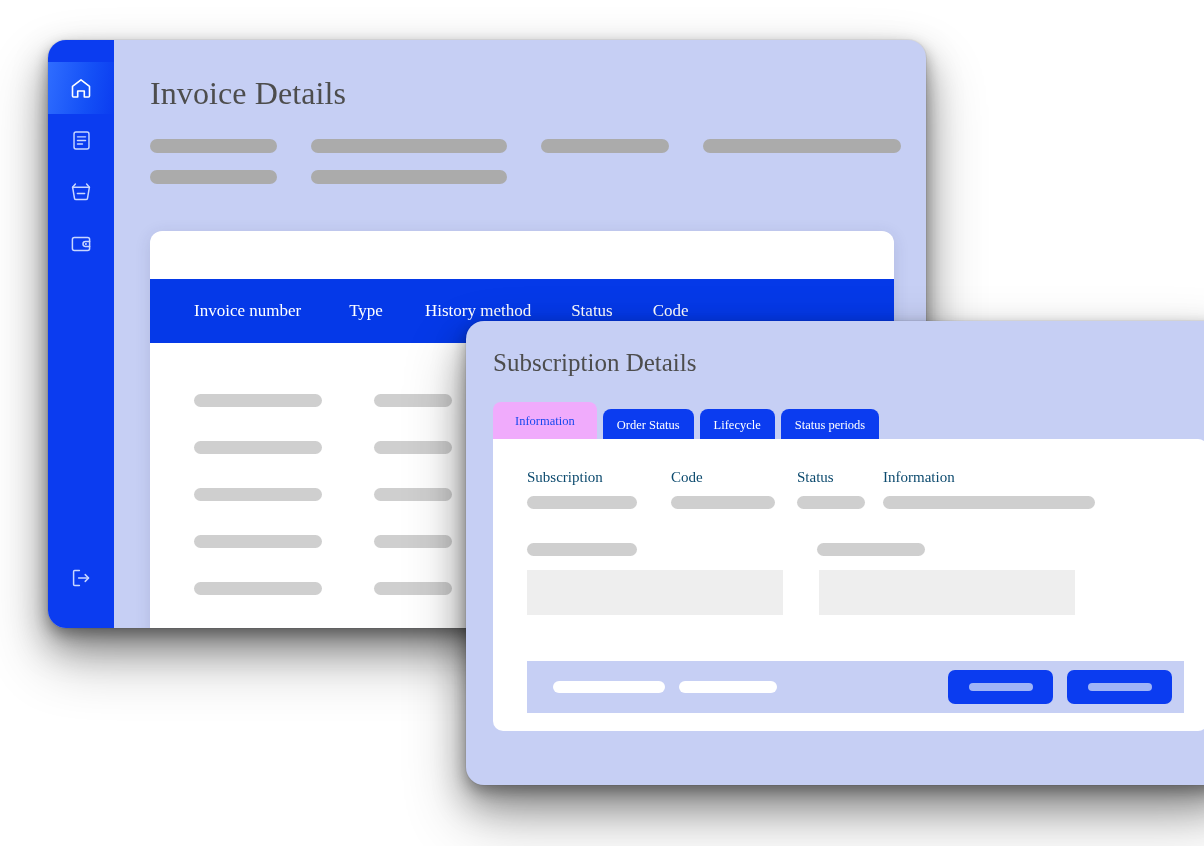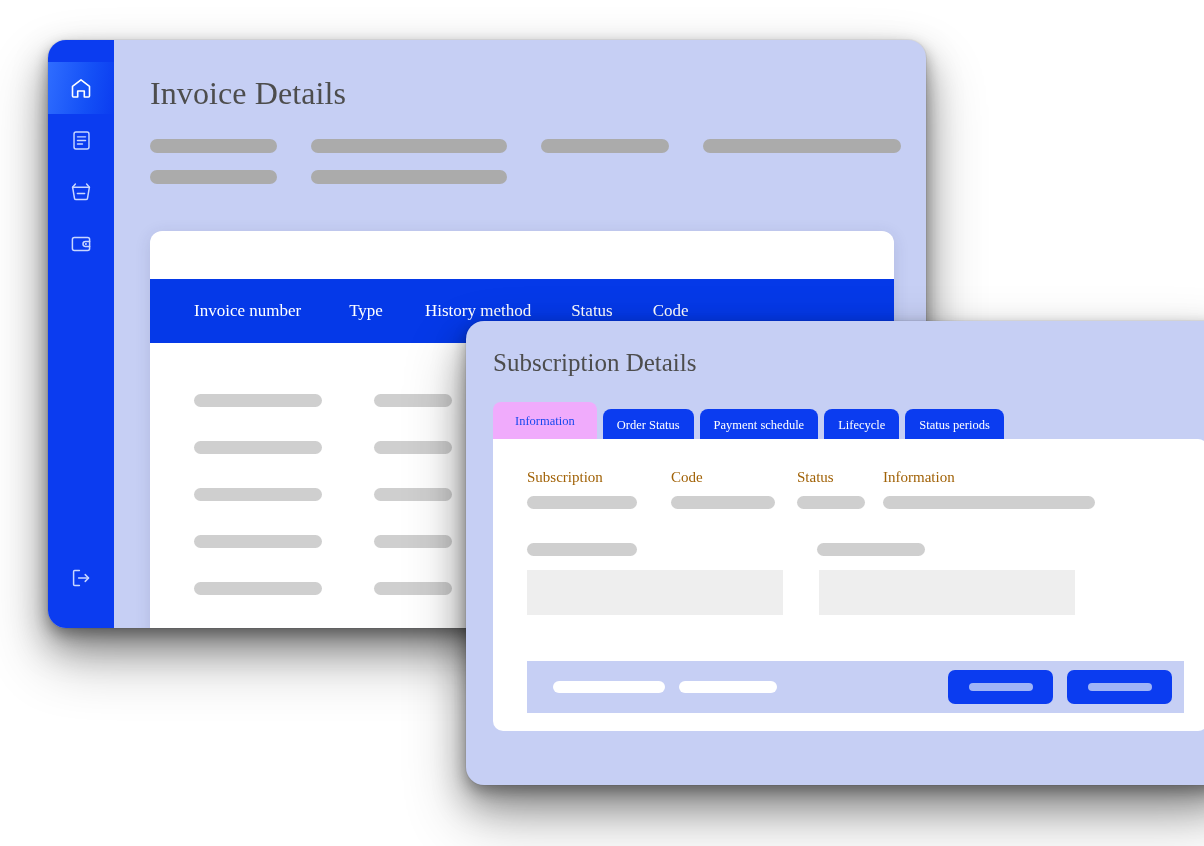--- a/index.html
+++ b/index.html
@@ -208,21 +208,21 @@
     position: relative;
   }
   #subscription-panel.has-tl-square { border-top-left-radius: 0; }
 
   .field-labels {
     display: flex;
     align-items: baseline;
   }
   .field-labels .fl {
     font-size: 15px;
-    color: #a16207;
+    color: #0c4a6e;
     white-space: nowrap;
   }
   .field-values {
     display: flex;
     align-items: center;
     margin-top: 10px;
   }
   .lbl-w1 { width: 132px; }
   .lbl-w2 { width: 126px; margin-left: 12px; }
   .lbl-w3 { width: 86px; }
@@ -416,21 +416,20 @@
     </div>
   </div>
 
   <div id="subscription-window">
 
     <h2 id="subscription-title">Subscription Details</h2>
 
     <div id="subscription-tabs">
       <div class="tab active">Information</div>
       <div class="tab">Order Status</div>
-      <div class="tab">Payment schedule</div>
       <div class="tab">Lifecycle</div>
       <div class="tab">Status periods</div>
     </div>
 
     <div id="subscription-panel" class="has-tl-square">
 
       <div class="field-labels">
         <div class="fl lbl-w1">Subscription</div>
         <div class="fl lbl-w2">Code</div>
         <div class="fl lbl-w3">Status</div>

